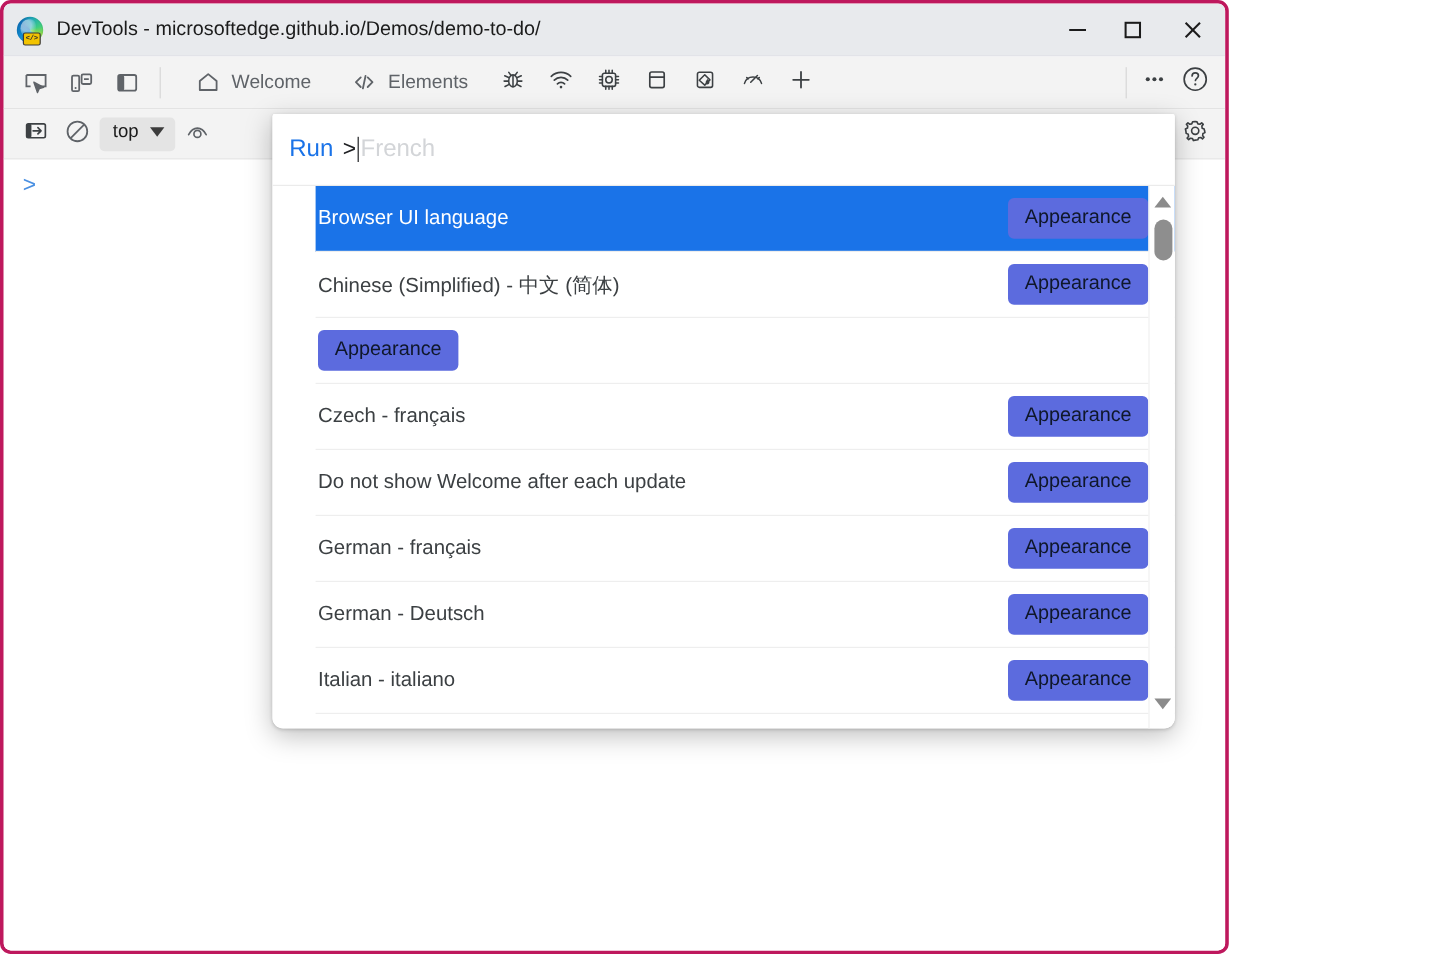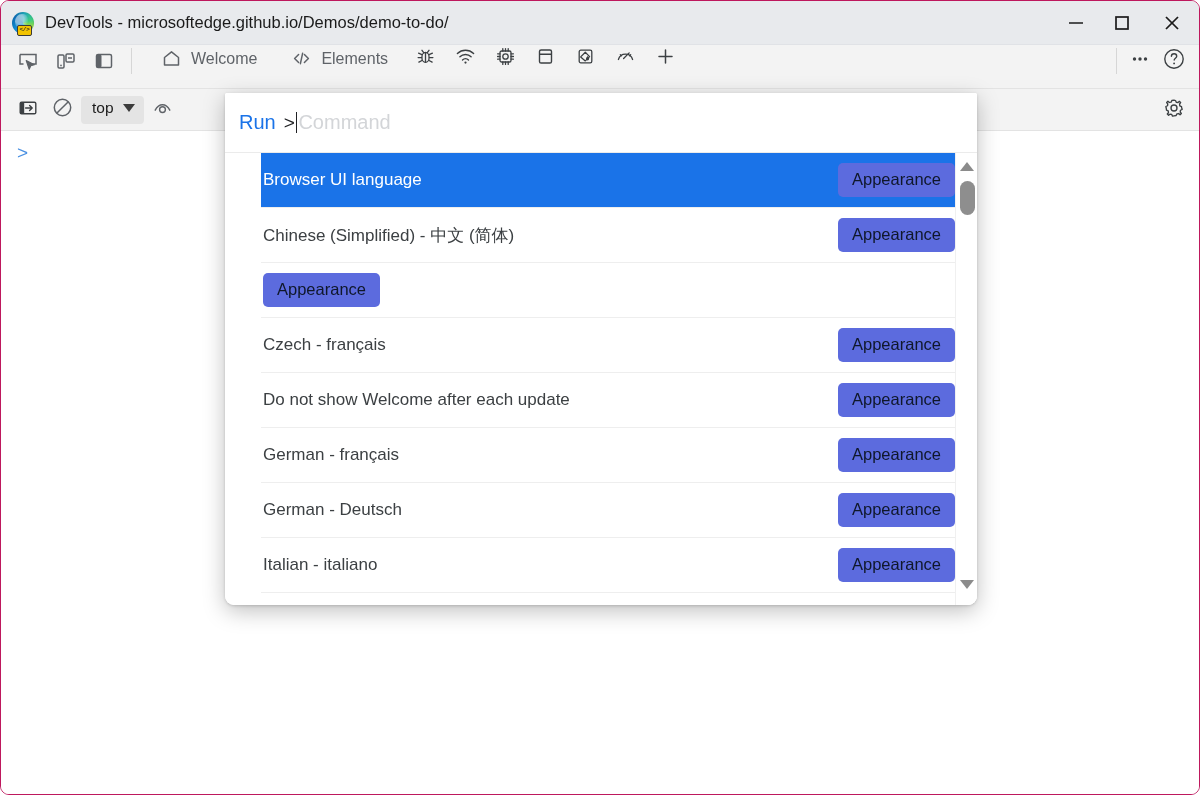--- a/index.html
+++ b/index.html
@@ -4,24 +4,24 @@
 <style>
   * { box-sizing: border-box; margin: 0; padding: 0; }
   html, body {
     width: 1200px; height: 795px;
     background: #ffffff;
     font-family: "Liberation Sans", sans-serif;
     overflow: hidden;
   }
   #app {
     position: relative;
-    width: 1200px; height: 795px;
+    width: 1024px; height: 795px;
     background: #ffffff;
     border-radius: 9px;
-    border: 1px solid #be185d;
+    border: 3px solid #be185d;
     overflow: hidden;
   }
 
   
   .titlebar {
     position: relative;
     height: 44px;
     background: #e8eaed;
     display: flex;
     align-items: center;
@@ -78,21 +78,21 @@
     cursor: default;
   }
   .win-btn:last-child { width: 54px; }
   .win-btn svg { display: block; }
 
   
   .tabstrip {
     position: relative;
     height: 44px;
     background: #f3f3f3;
-    display: flex; align-items: flex-start;
+    display: flex; align-items: center;
     border-bottom: 1px solid #e3e3e3;
   }
   .tool-left {
     display: flex; align-items: center;
     padding-left: 10px; padding-right: 6px;
     gap: 4px;
   }
   .icon-btn {
     width: 34px; height: 32px;
     display: flex; align-items: center; justify-content: center;
@@ -503,21 +503,21 @@
     <div class="prompt-row">
       <span class="prompt-arrow">&gt;</span>
     </div>
   </div>
 
   <div class="palette">
     <div class="palette-header">
       <span class="run-label">Run</span>
       <span class="gt-sign">&gt;</span>
       <span class="caret-bar"></span>
-      <span class="placeholder">Command</span>
+      <span class="placeholder">French</span>
     </div>
 
     <div class="palette-list">
       <div class="prow selected">
         <span class="ptitle">Browser UI language</span>
         <span class="badge">Appearance</span>
       </div>
       <div class="prow">
         <span class="ptitle">Chinese (Simplified) - 中文 (简体)</span>
         <span class="badge">Appearance</span>

